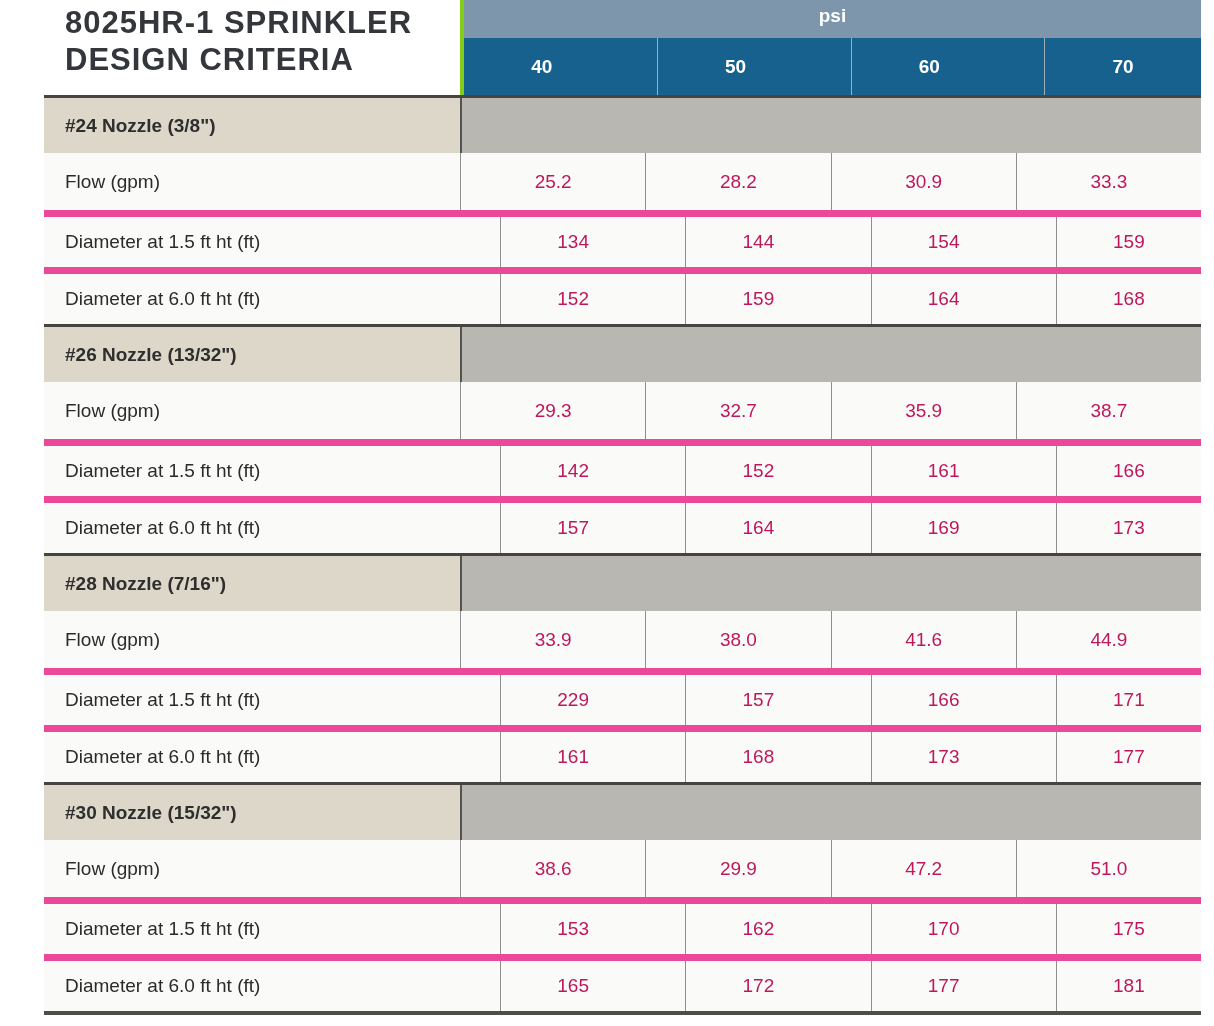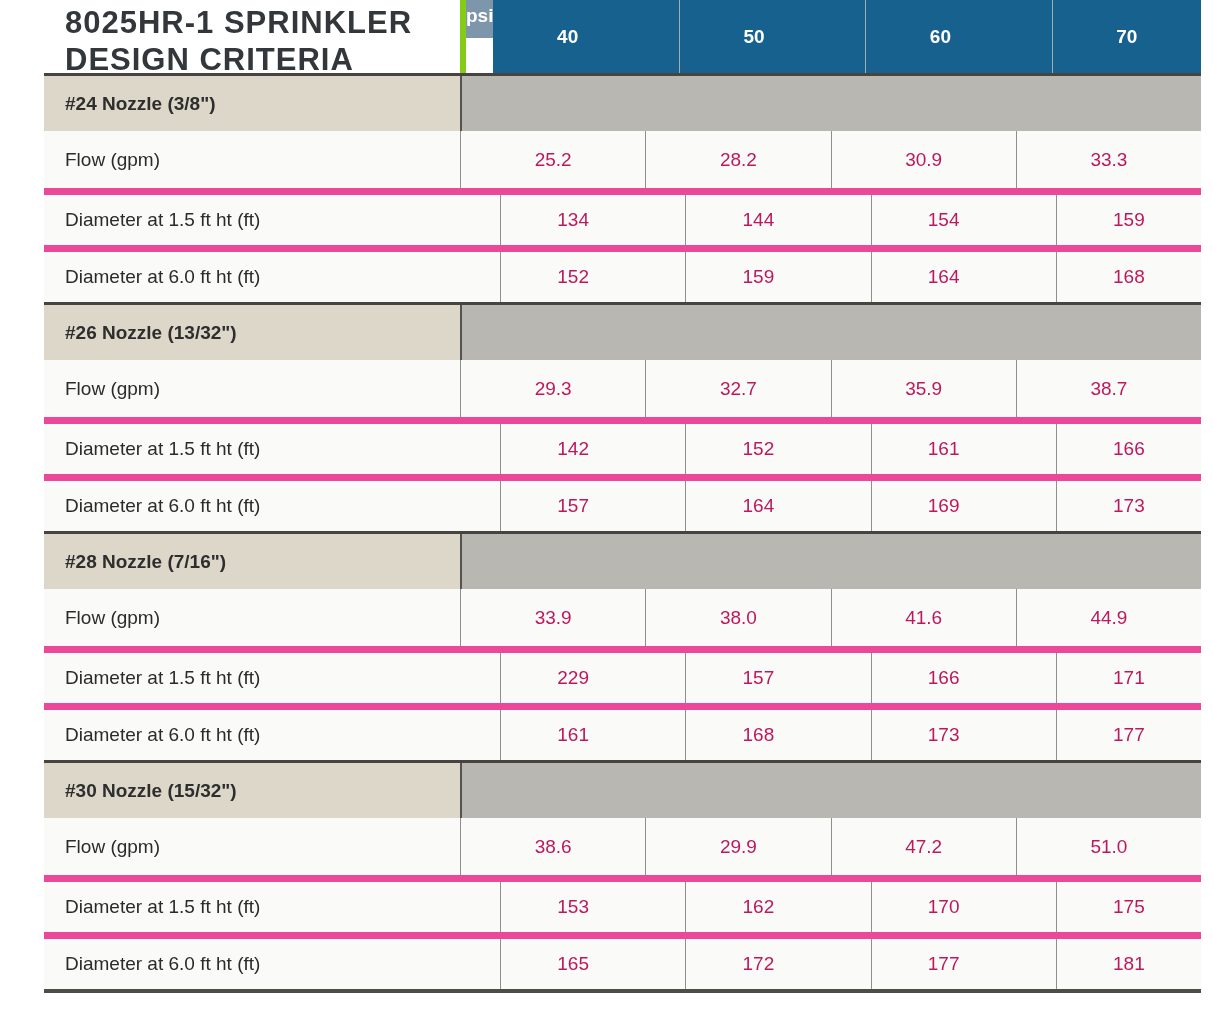--- a/index.html
+++ b/index.html
@@ -8,37 +8,37 @@
     background: #ffffff;
     font-family: "Liberation Sans", sans-serif;
     overflow: hidden;
   }
   .tbl {
     margin-left: 44px;
     width: 1157px;
     border-bottom: 4px solid #4f4d48;
   }
   
-  .hrow { display: flex; height: 73px; }
+  .hrow { display: flex; height: 95px; }
   .title-cell {
     width: 416px;
     background: #ffffff;
     padding: 5px 0 0 21px;
   }
   .title-cell .tline {
     font-size: 31px;
     font-weight: bold;
     letter-spacing: 1px;
     line-height: 1.18;
     color: #33373b;
   }
   .psi-wrap {
     flex: 1;
-    display: flex; flex-direction: row;
-    border-left: 6px solid #84cc16;
+    display: flex; flex-direction: column;
+    border-left: 4px solid #84cc16;
   }
   .psi-banner {
     height: 38px;
     background: #7e96ab;
     color: #ffffff;
     font-weight: bold;
     font-size: 19px;
     text-align: center;
     line-height: 32px;
   }

